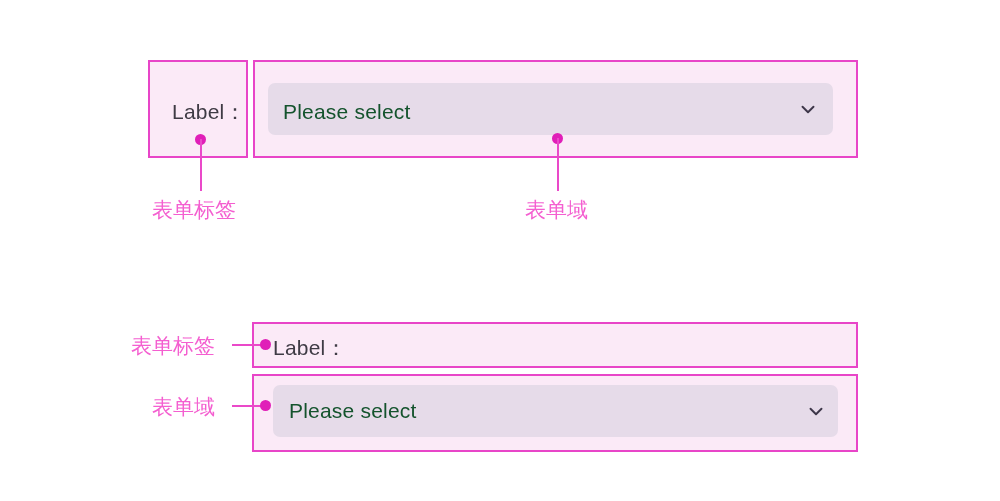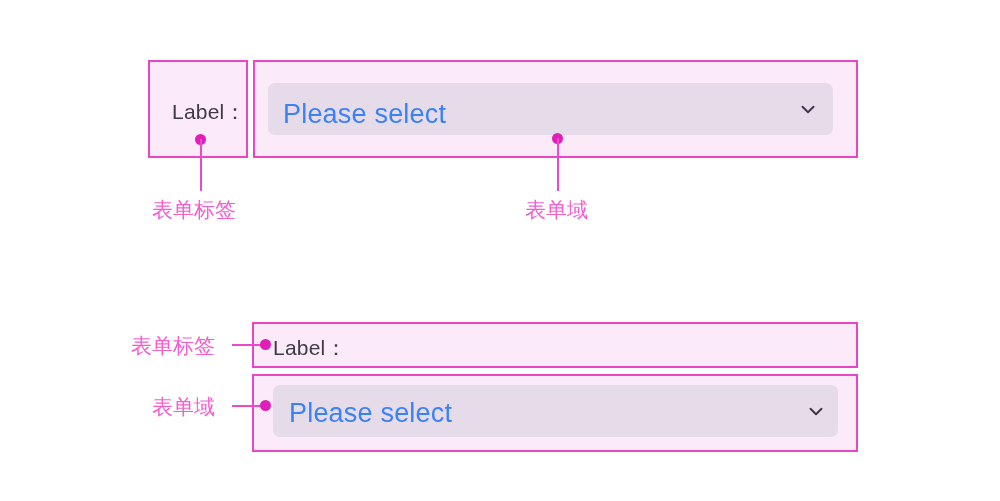--- a/index.html
+++ b/index.html
@@ -42,22 +42,22 @@
 
   
   .select-field {
     position: absolute;
     box-sizing: border-box;
     background: #e6dbe9;
     border-radius: 7px;
   }
   .select-placeholder {
     position: absolute;
-    color: #3b82f6;
-    font-size: 27px;
+    color: #14532d;
+    font-size: 21px;
     line-height: 1;
     white-space: nowrap;
     letter-spacing: 0.2px;
   }
   .chevron {
     position: absolute;
     width: 22px;
     height: 22px;
   }
   .chevron svg { display: block; width: 100%; height: 100%; }

